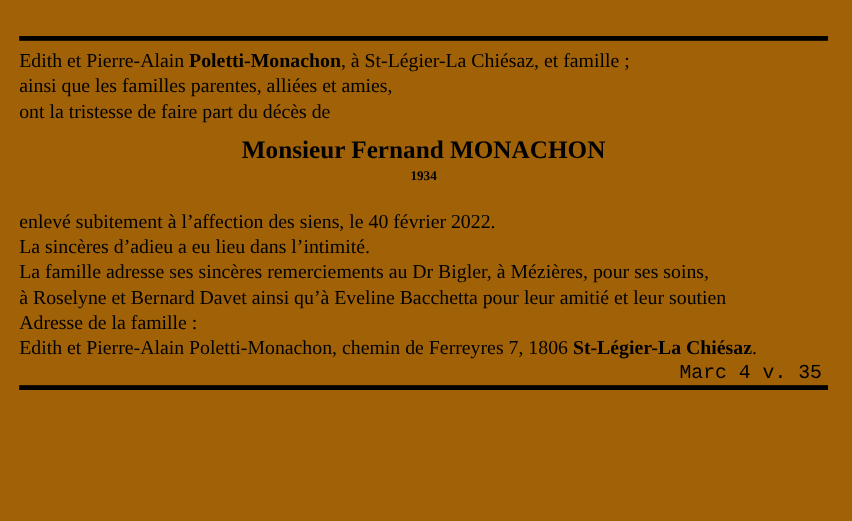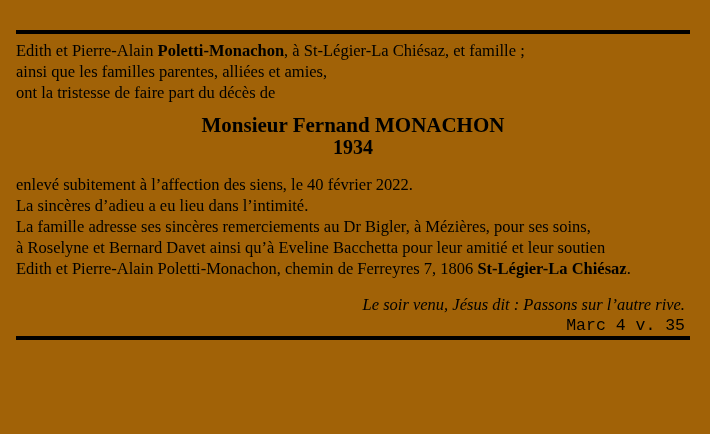--- a/index.html
+++ b/index.html
@@ -34,21 +34,21 @@
   }
   .title {
     margin: 10px 0 0 0;
     font-size: 21px;
     line-height: 24px;
     font-weight: bold;
     text-align: center;
   }
   .year {
     margin-top: 1px;
-    font-size: 20px;
+    font-size: 11px;
     line-height: 18px;
     font-weight: bold;
     text-align: center;
   }
   .body-text {
     margin-top: 18px;
     font-size: 16.5px;
     line-height: 21px;
   }
   .quote {
@@ -85,23 +85,23 @@
 
     <h1 class="title">Monsieur Fernand MONACHON</h1>
 
     <div class="year">1934</div>
 
     <div class="body-text">
         <div class="text-line"><span>enlevé subitement à l’affection des siens, le 40 février 2022.</span></div>
         <div class="text-line"><span>La sincères d’adieu a eu lieu dans l’intimité.</span></div>
         <div class="text-line"><span>La famille adresse ses sincères remerciements au Dr Bigler, à Mézières, pour ses soins,</span></div>
         <div class="text-line"><span>à Roselyne et Bernard Davet ainsi qu’à Eveline Bacchetta pour leur amitié et leur soutien</span></div>
+        <div class="text-line"><span>Adresse de la famille :</span></div>
         <div class="text-line"><span>Edith et Pierre-Alain Poletti-Monachon, chemin de Ferreyres 7, 1806 </span><span class="seg-bold">St-Légier-La Chiésaz</span><span>.</span></div>
       </div>
 
-    <div class="quote">Le soir venu, Jésus dit : Passons sur l’autre rive.</div>
 
     <div class="quote-ref">Marc 4 v. 35</div>
 
     <div class="rule rule-bottom"></div>
 
   </div>
 </div>
 
 </body></html>

